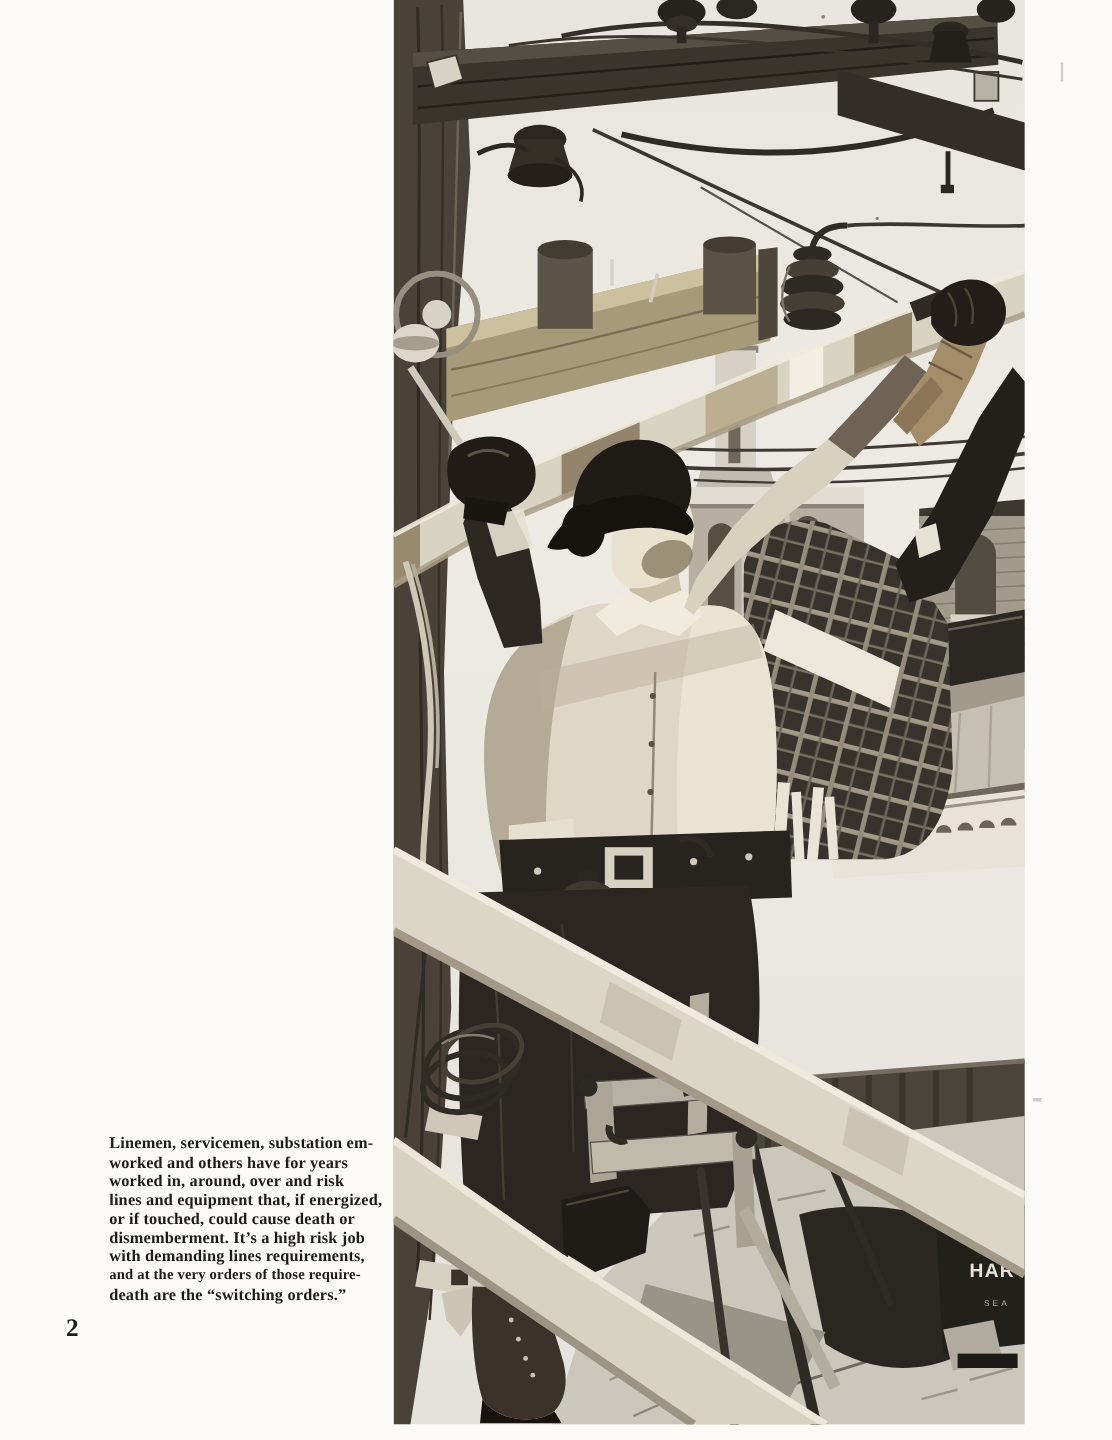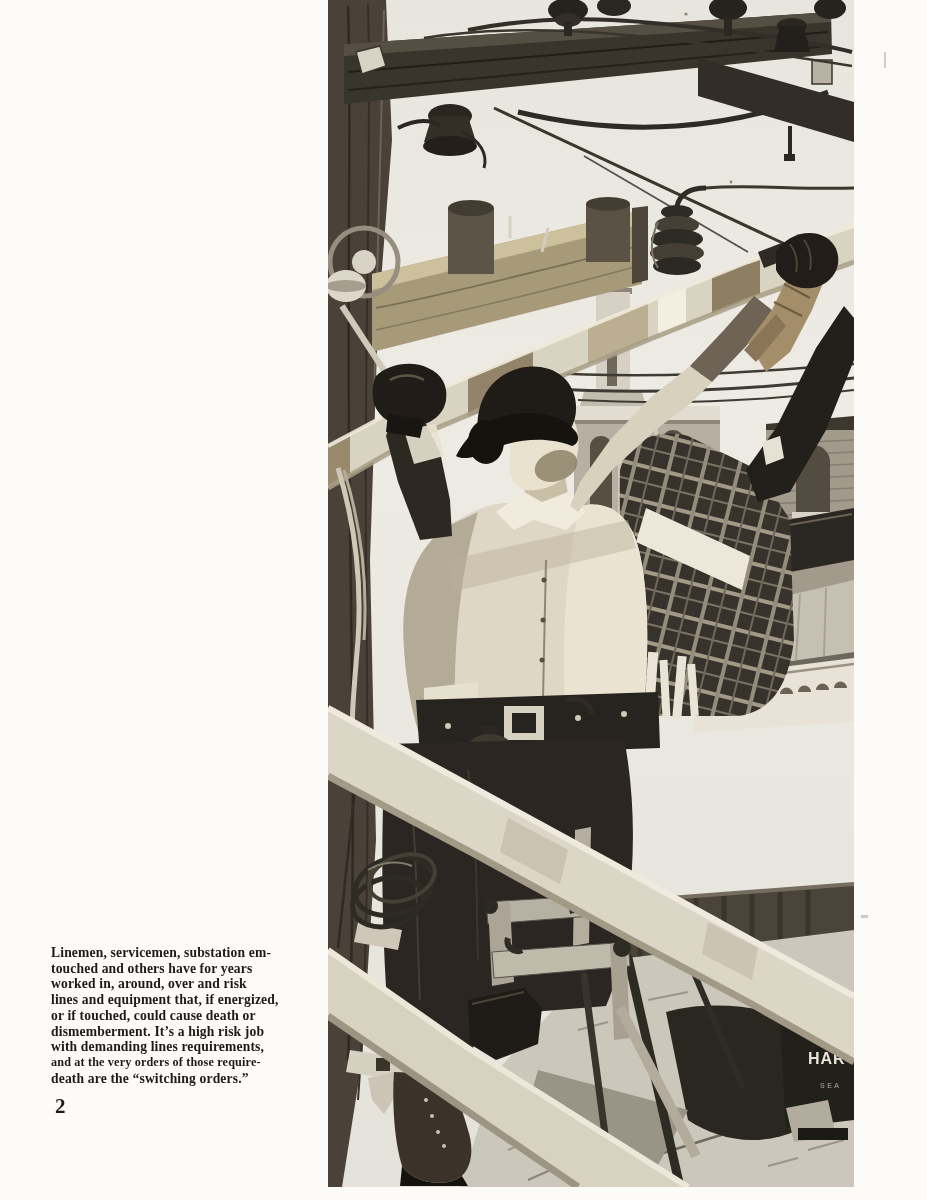--- a/index.html
+++ b/index.html
@@ -17,20 +17,21 @@
   .caption{
     position:absolute;left:51px;top:945px;width:250px;
     color:#1d1b18;
   }
   .caption-line{
     font-weight:bold;
     font-size:13.6px;
     line-height:15.7px;
     letter-spacing:.15px;
     white-space:pre;
+    margin-left:40px;
   }
   .caption-line.small{font-size:12.2px;}
   .page-number{
     position:absolute;left:55px;top:1094px;
     font-weight:bold;font-size:21px;color:#1d1b18;
   }
   .artifact-a{position:absolute;left:884px;top:52px;width:2px;height:16px;background:#c6c3bb;opacity:.8;}
   .artifact-b{position:absolute;left:861px;top:915px;width:7px;height:3px;background:#bab6ad;opacity:.7;}
 </style>
 </head>
@@ -401,21 +402,21 @@
         <polygon points="0,950 140,1048 360,1187 250,1187 120,1098 0,1016" fill="#d8d2c1"></polygon>
         <path d="M0,950 L140,1048 L360,1187" stroke="#ece7d9" stroke-width="6" fill="none"></path>
         <path d="M0,1016 L120,1098 L250,1187" stroke="#9d9584" stroke-width="7" fill="none"></path>
       </g>
     </g>
   </svg>
   </div>
 
   <div class="caption">
     <div class="caption-line">Linemen, servicemen, substation em-</div>
-    <div class="caption-line">touched and others have for years</div>
+    <div class="caption-line">worked and others have for years</div>
     <div class="caption-line">worked in, around, over and risk</div>
     <div class="caption-line">lines and equipment that, if energized,</div>
     <div class="caption-line">or if touched, could cause death or</div>
     <div class="caption-line">dismemberment. It’s a high risk job</div>
     <div class="caption-line">with demanding lines requirements,</div>
     <div class="caption-line small">and at the very orders of those require-</div>
     <div class="caption-line">death are the “switching orders.”</div>
   </div>
 
   <div class="page-number">2</div>

